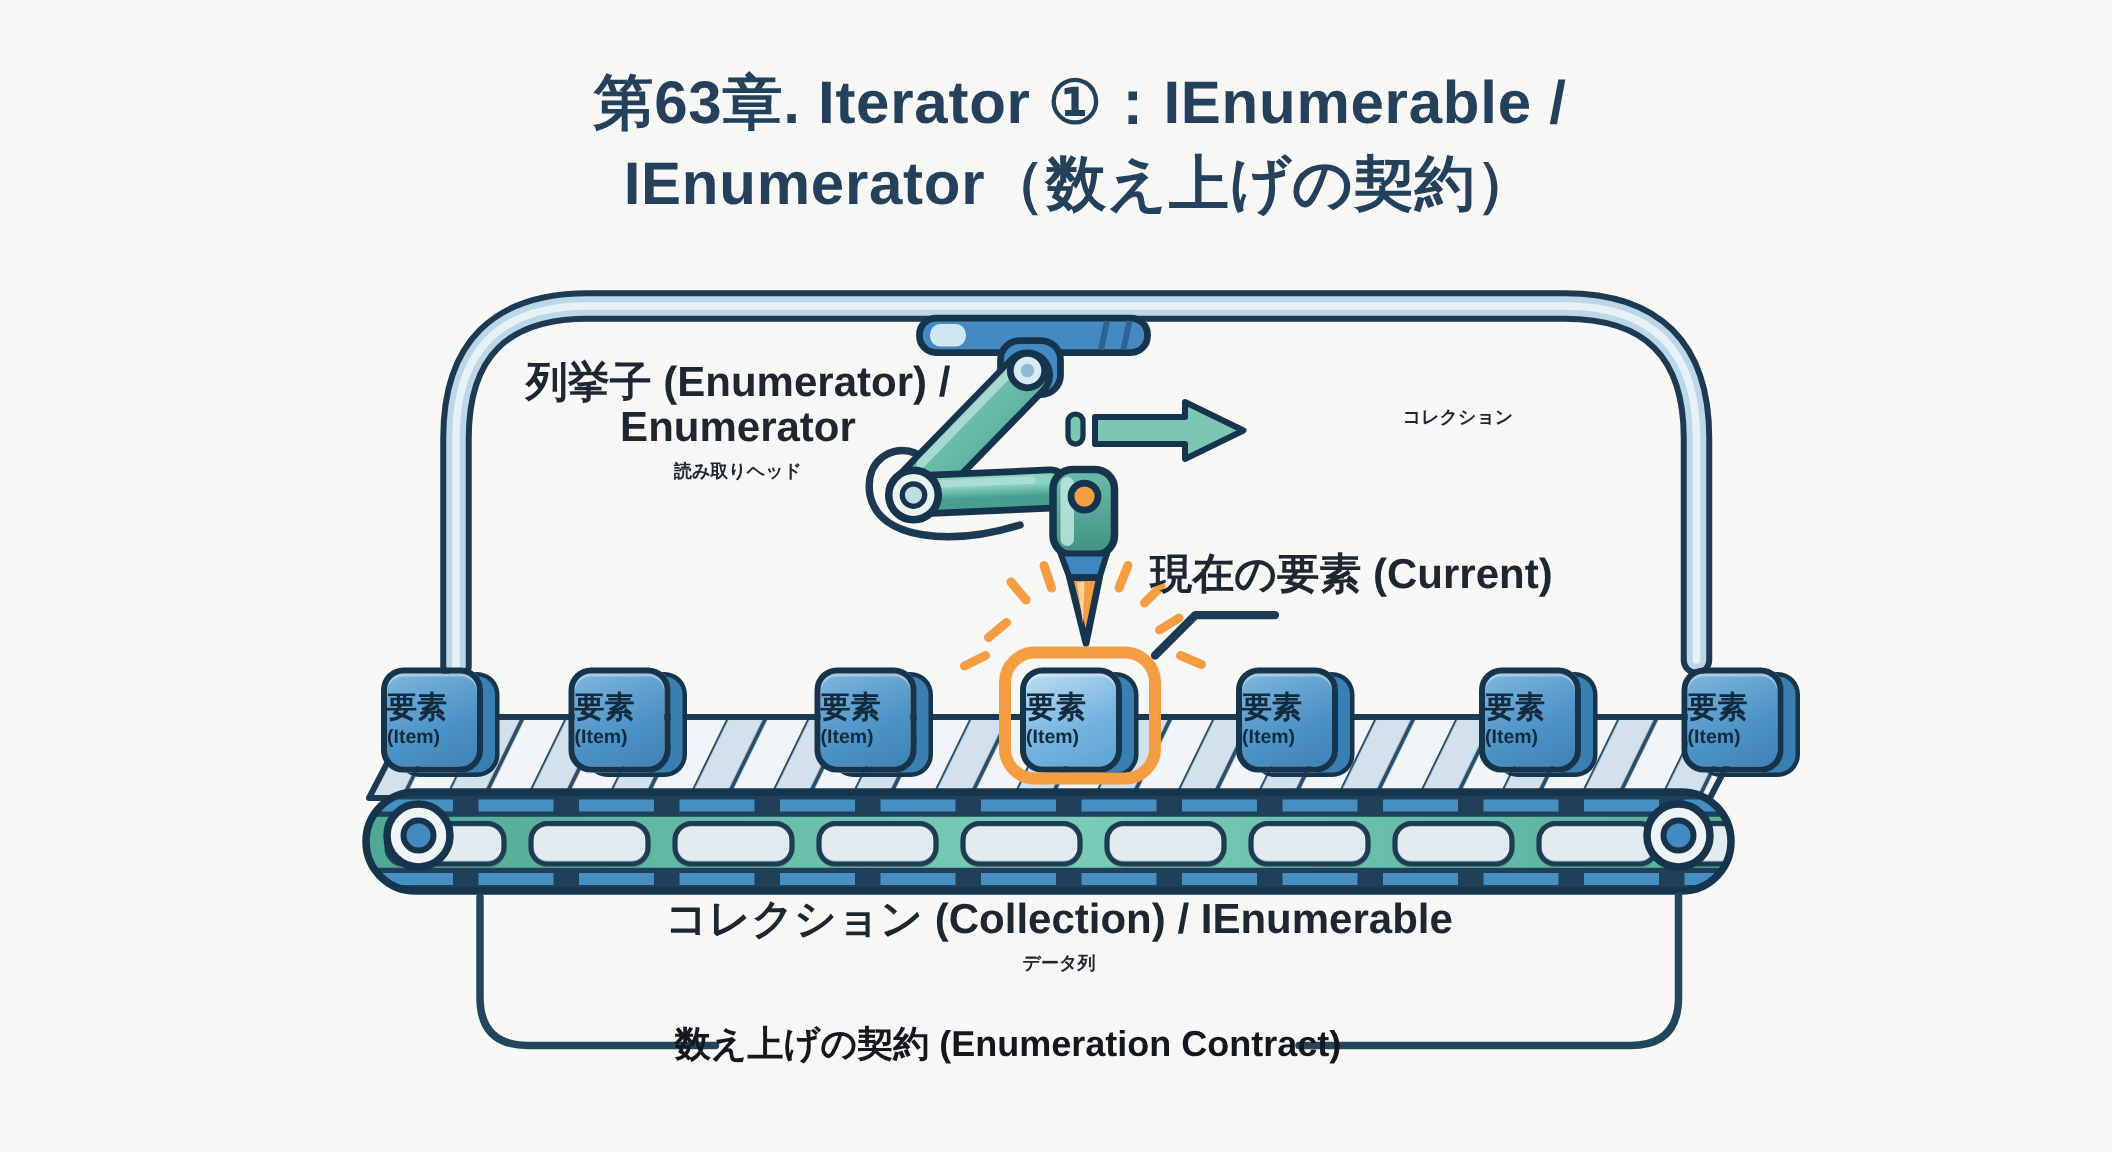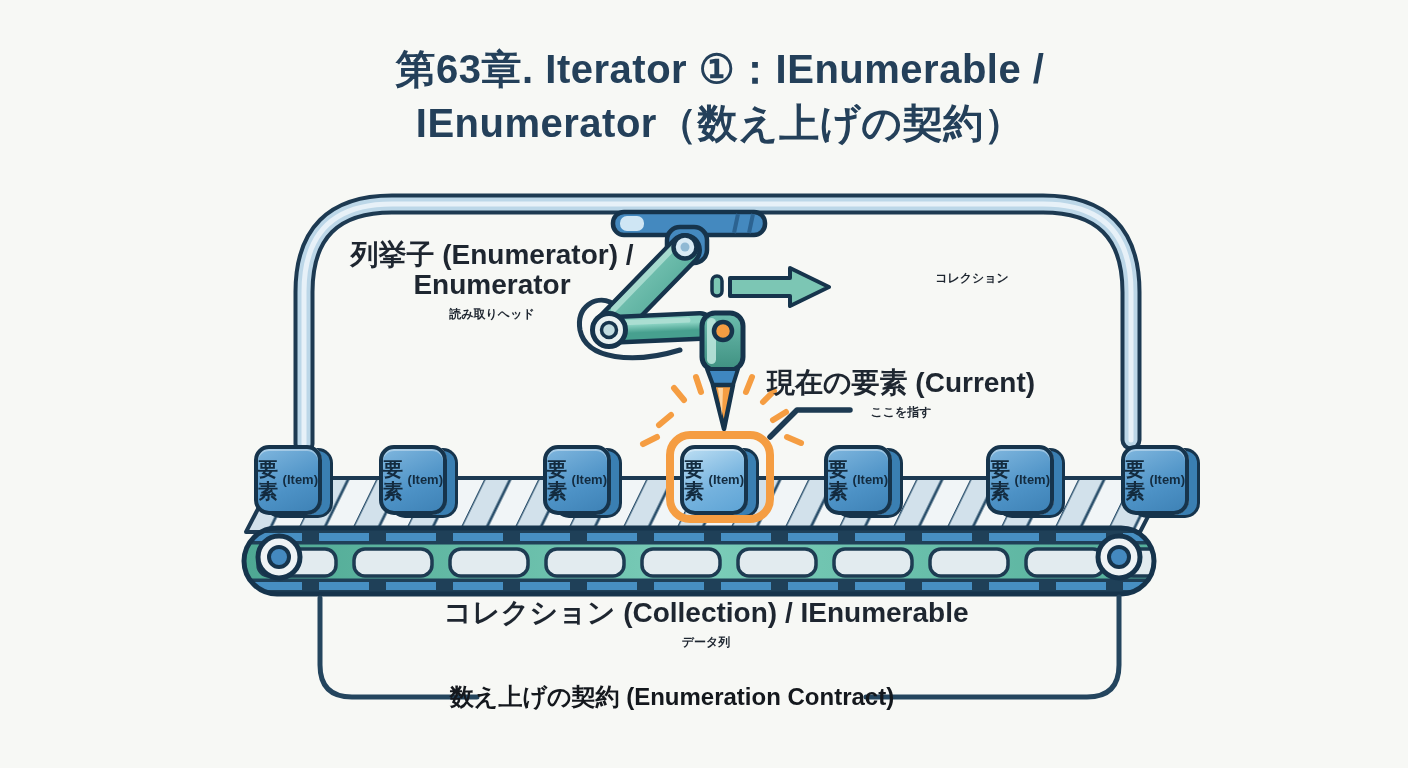--- a/index.html
+++ b/index.html
@@ -25,21 +25,21 @@
   .label .l2 { font-size:12px; line-height:28px; }
   .contract-label { font-size:24px; color:#14181d; line-height:28px; }
 
   .item { position:absolute; top:445px; width:68px; height:70px; z-index:3; }
   .item-face {
     position:absolute; left:0; top:0; right:0; bottom:0;
     background:linear-gradient(155deg,#7fb6de 0%,#4d92c6 60%,#3e82b6 100%);
     border:4px solid #16344c; border-radius:15px;
     box-shadow:11px 3px 0 -3px #3a7fb2, 11px 3px 0 0 #16344c,
                inset 0 2px 0 rgba(255,255,255,.35);
-    display:flex; align-items:center; justify-content:center;
+    display:flex; flex-direction:column; align-items:flex-start; justify-content:center;
     color:#132b3f;
   }
   .item.current .item-face {
     background:linear-gradient(155deg,#bcdef3 0%,#74b2de 60%,#5ea4d5 100%);
   }
   .item-kanji { font-size:20px; font-weight:800; line-height:22px; }
   .item-sub   { font-size:13px; font-weight:800; line-height:16px; }
 
   .highlight-ring {
     position:absolute; left:650px; top:431px; width:108px; height:92px;
@@ -161,21 +161,20 @@
     <div class="l1">Enumerator</div>
     <div class="l2">読み取りヘッド</div>
   </div>
 
   <div class="label" style="left:956px; top:264px;">
     <div class="l2">コレクション</div>
   </div>
 
   <div class="label" style="left:885px; top:368px;">
     <div class="l1">現在の要素 (Current)</div>
-    <div class="l2">ここを指す</div>
   </div>
 
   <div class="label contract-label" style="left:656px; top:683px;">
     <div>数え上げの契約 (Enumeration Contract)</div>
   </div>
 
   <div class="label" style="left:690px; top:598px;">
     <div class="l1">コレクション (Collection) / IEnumerable</div>
     <div class="l2">データ列</div>
   </div>

